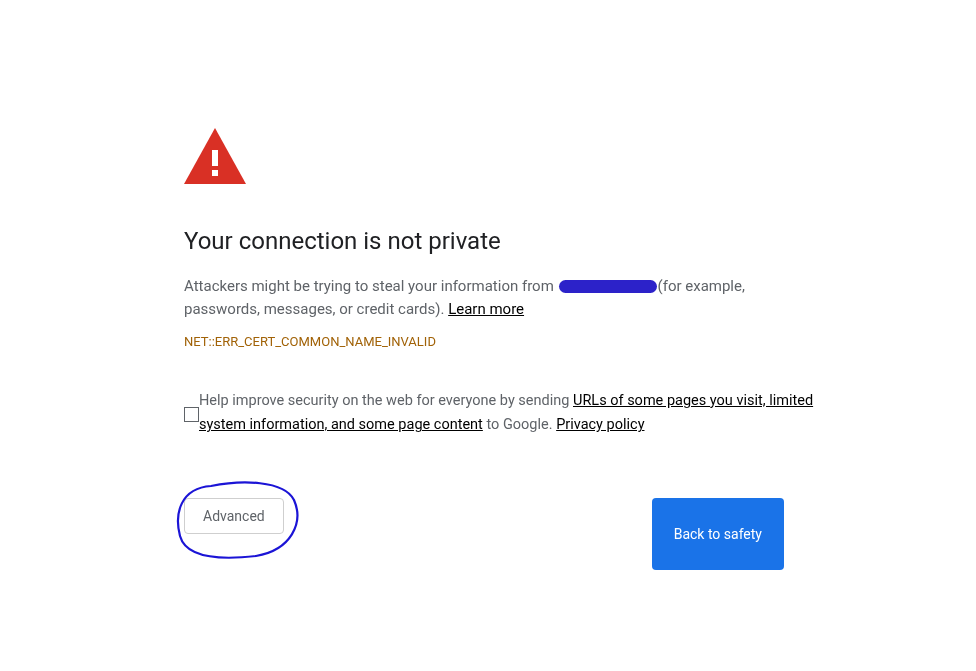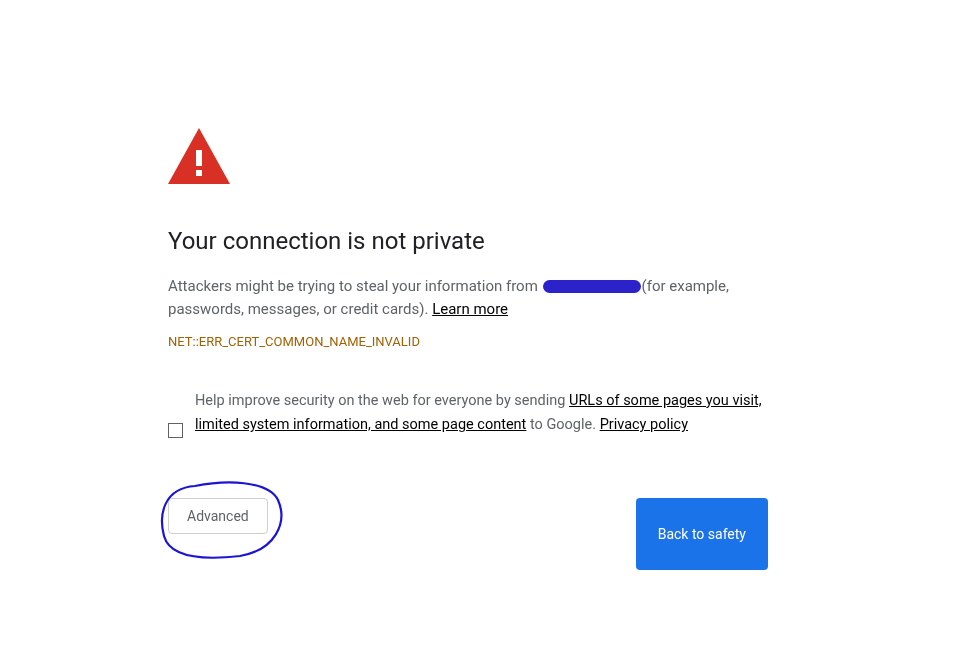--- a/index.html
+++ b/index.html
@@ -10,21 +10,21 @@
     body {
       font-family: 'Segoe UI', Roboto, Arial, sans-serif;
       background: #ffffff;
       color: #202124;
       width: 976px;
       height: 671px;
       position: relative;
     }
     .container {
       position: absolute;
-      left: 168px;
+      left: 184px;
       top: 128px;
       width: 630px;
     }
     .warning-icon {
       margin-bottom: 38px;
     }
     .title {
       font-size: 24px;
       font-weight: 400;
       color: #202124;
@@ -56,22 +56,21 @@
     }
     .error-code {
       font-size: 13px;
       color: #a16207;
       margin-top: 10px;
       margin-bottom: 40px;
       font-family: 'Segoe UI', Roboto, Arial, sans-serif;
     }
     .optin-row {
       display: flex;
-      align-items: flex-end;
-      gap: 12px;
+      align-items: center;
       margin-bottom: 60px;
     }
     .checkbox {
       width: 15px;
       height: 15px;
       border: 1.5px solid #5f6368;
       background: #ffffff;
       flex-shrink: 0;
       margin-top: 3px;
       cursor: pointer;

